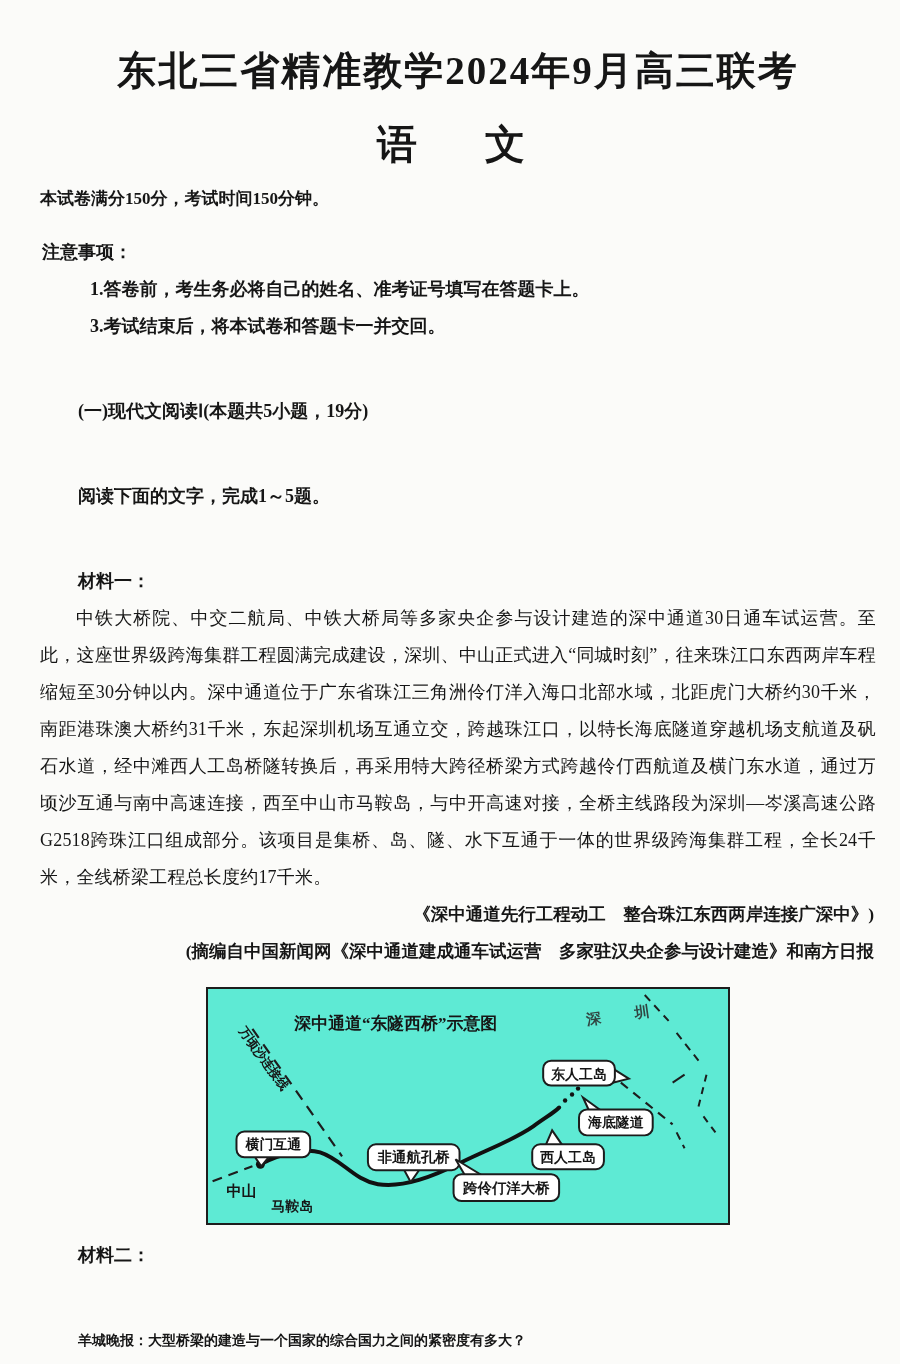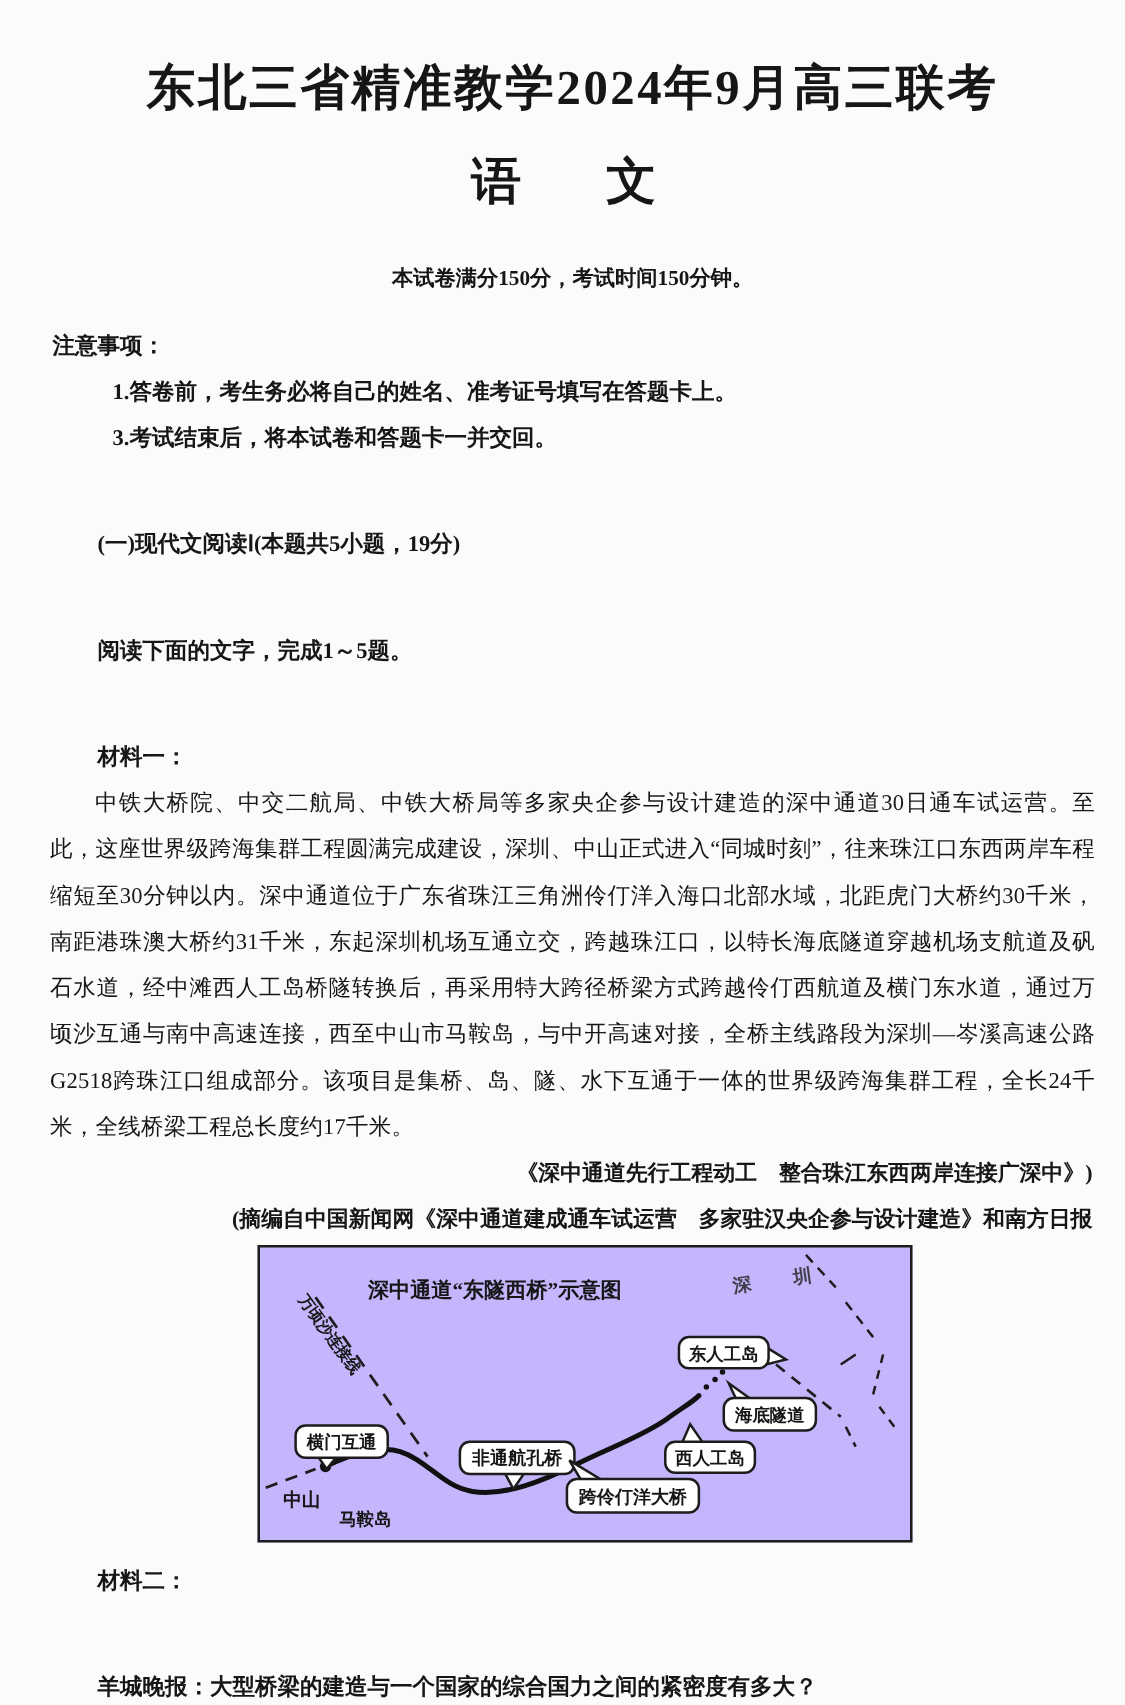--- a/index.html
+++ b/index.html
@@ -14,21 +14,21 @@
 
   .page-title {
     text-align:center; font-size:39px; font-weight:bold;
     letter-spacing:2px; margin:12px 0 0 0; line-height:1.2;
   }
   .subject-title {
     text-align:center; font-size:40px; font-weight:bold;
     letter-spacing:14px; margin-top:26px; line-height:1.2;
   }
   .exam-info {
-    text-align:center; font-size:17px; font-weight:bold; margin-top:42px;
+    text-align:left; font-size:17px; font-weight:bold; margin-top:18px;
   }
 
   .notice-heading { font-size:18px; font-weight:bold; margin:24px 0 0 2px; line-height:37px; }
   .notice-item {
     font-size:18px; font-weight:bold; line-height:37px;
     margin-left:50px; padding-left:21px; text-indent:-21px;
     text-align:justify;
   }
 
   .part-heading { font-size:18.5px; font-weight:bold; margin:20px 0 0 2px; line-height:37px; }
@@ -39,26 +39,26 @@
     font-size:18px; line-height:37px; margin:0;
     text-align:justify; text-indent:2em; letter-spacing:0.2px;
   }
   .citation {
     font-size:17.5px; font-weight:bold; line-height:37px;
     text-align:right; padding-right:2px;
   }
 
   .diagram {
     box-sizing:border-box;
-    width:524px; margin:2px 0 0 166px;
-    border:2.5px solid #1d1d1d; background:#c4b5fd;
+    width:524px; margin:17px 0 0 166px;
+    border:2.5px solid #1d1d1d; background:#5eead4;
   }
   .diagram svg { display:block; }
 
-  .material2-text { font-size:18px; font-weight:bold; line-height:37px; }
+  .material2-text { font-size:14px; font-weight:bold; line-height:37px; }
   .m2 { margin-top:12px; }
 
   .page-footer {
     text-align:center; font-size:17px; font-weight:bold; margin-top:12px;
   }
 </style>
 </head>
 <body>
 
 <div class="page">

